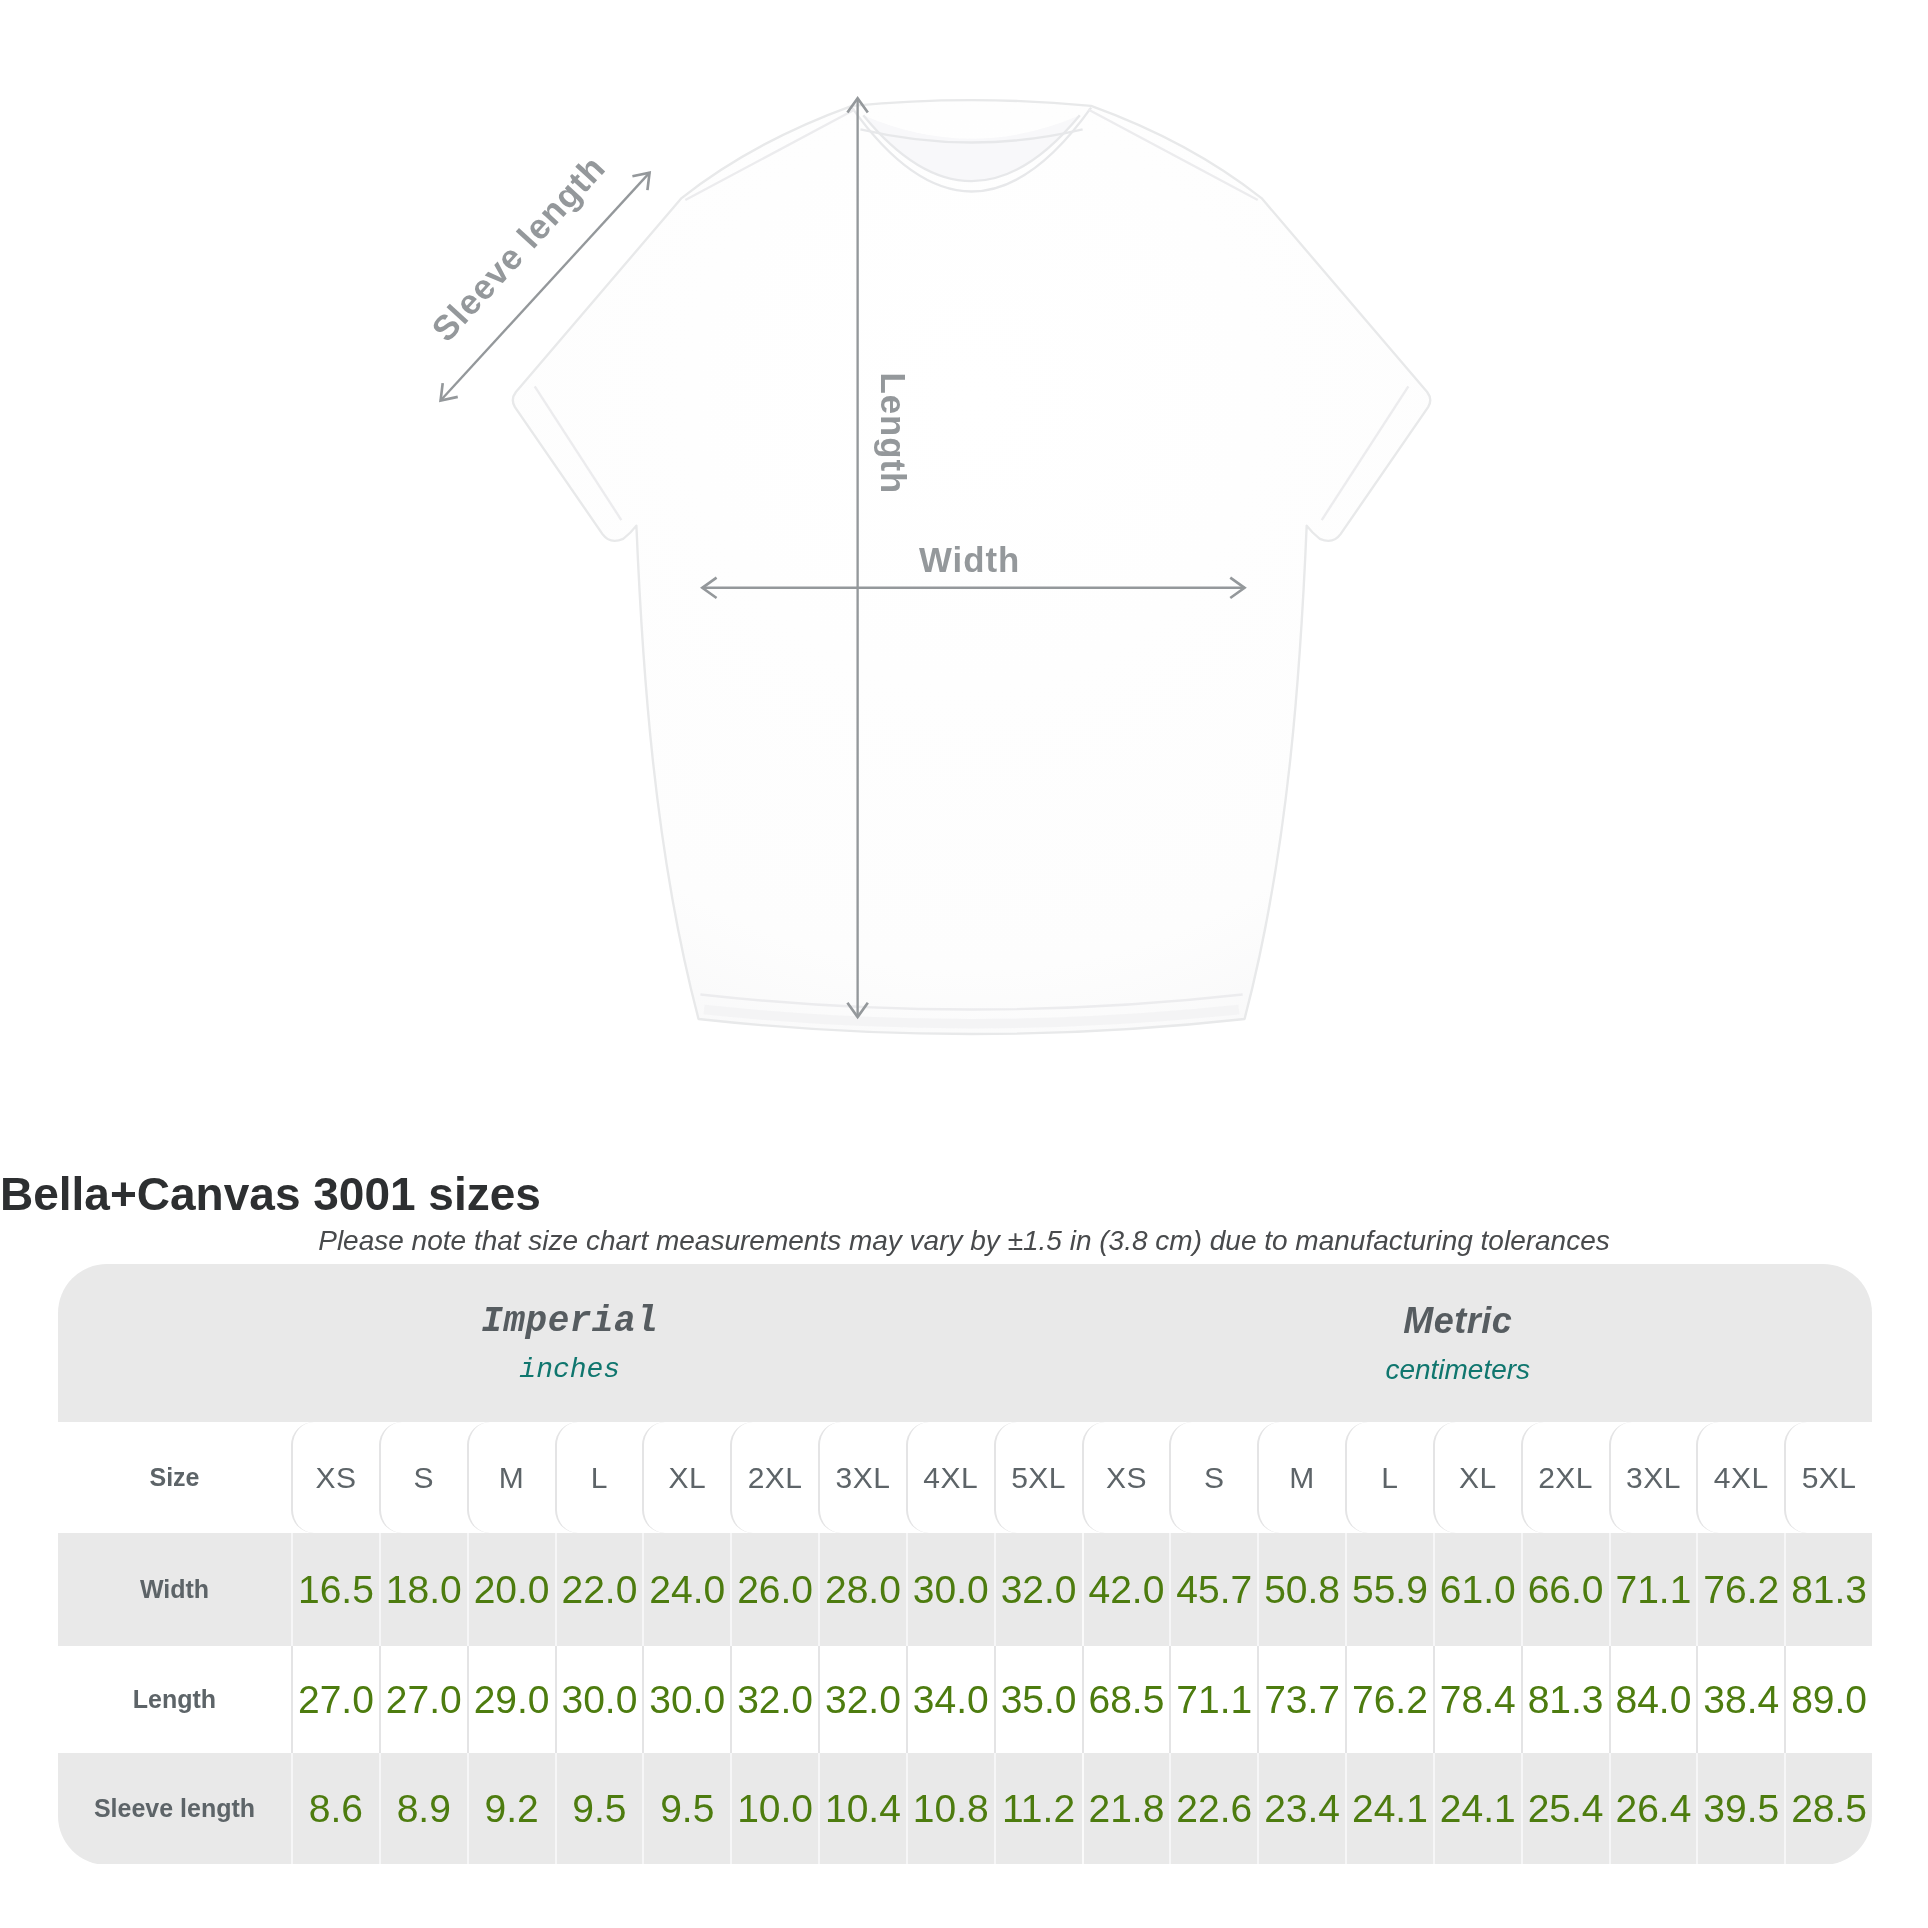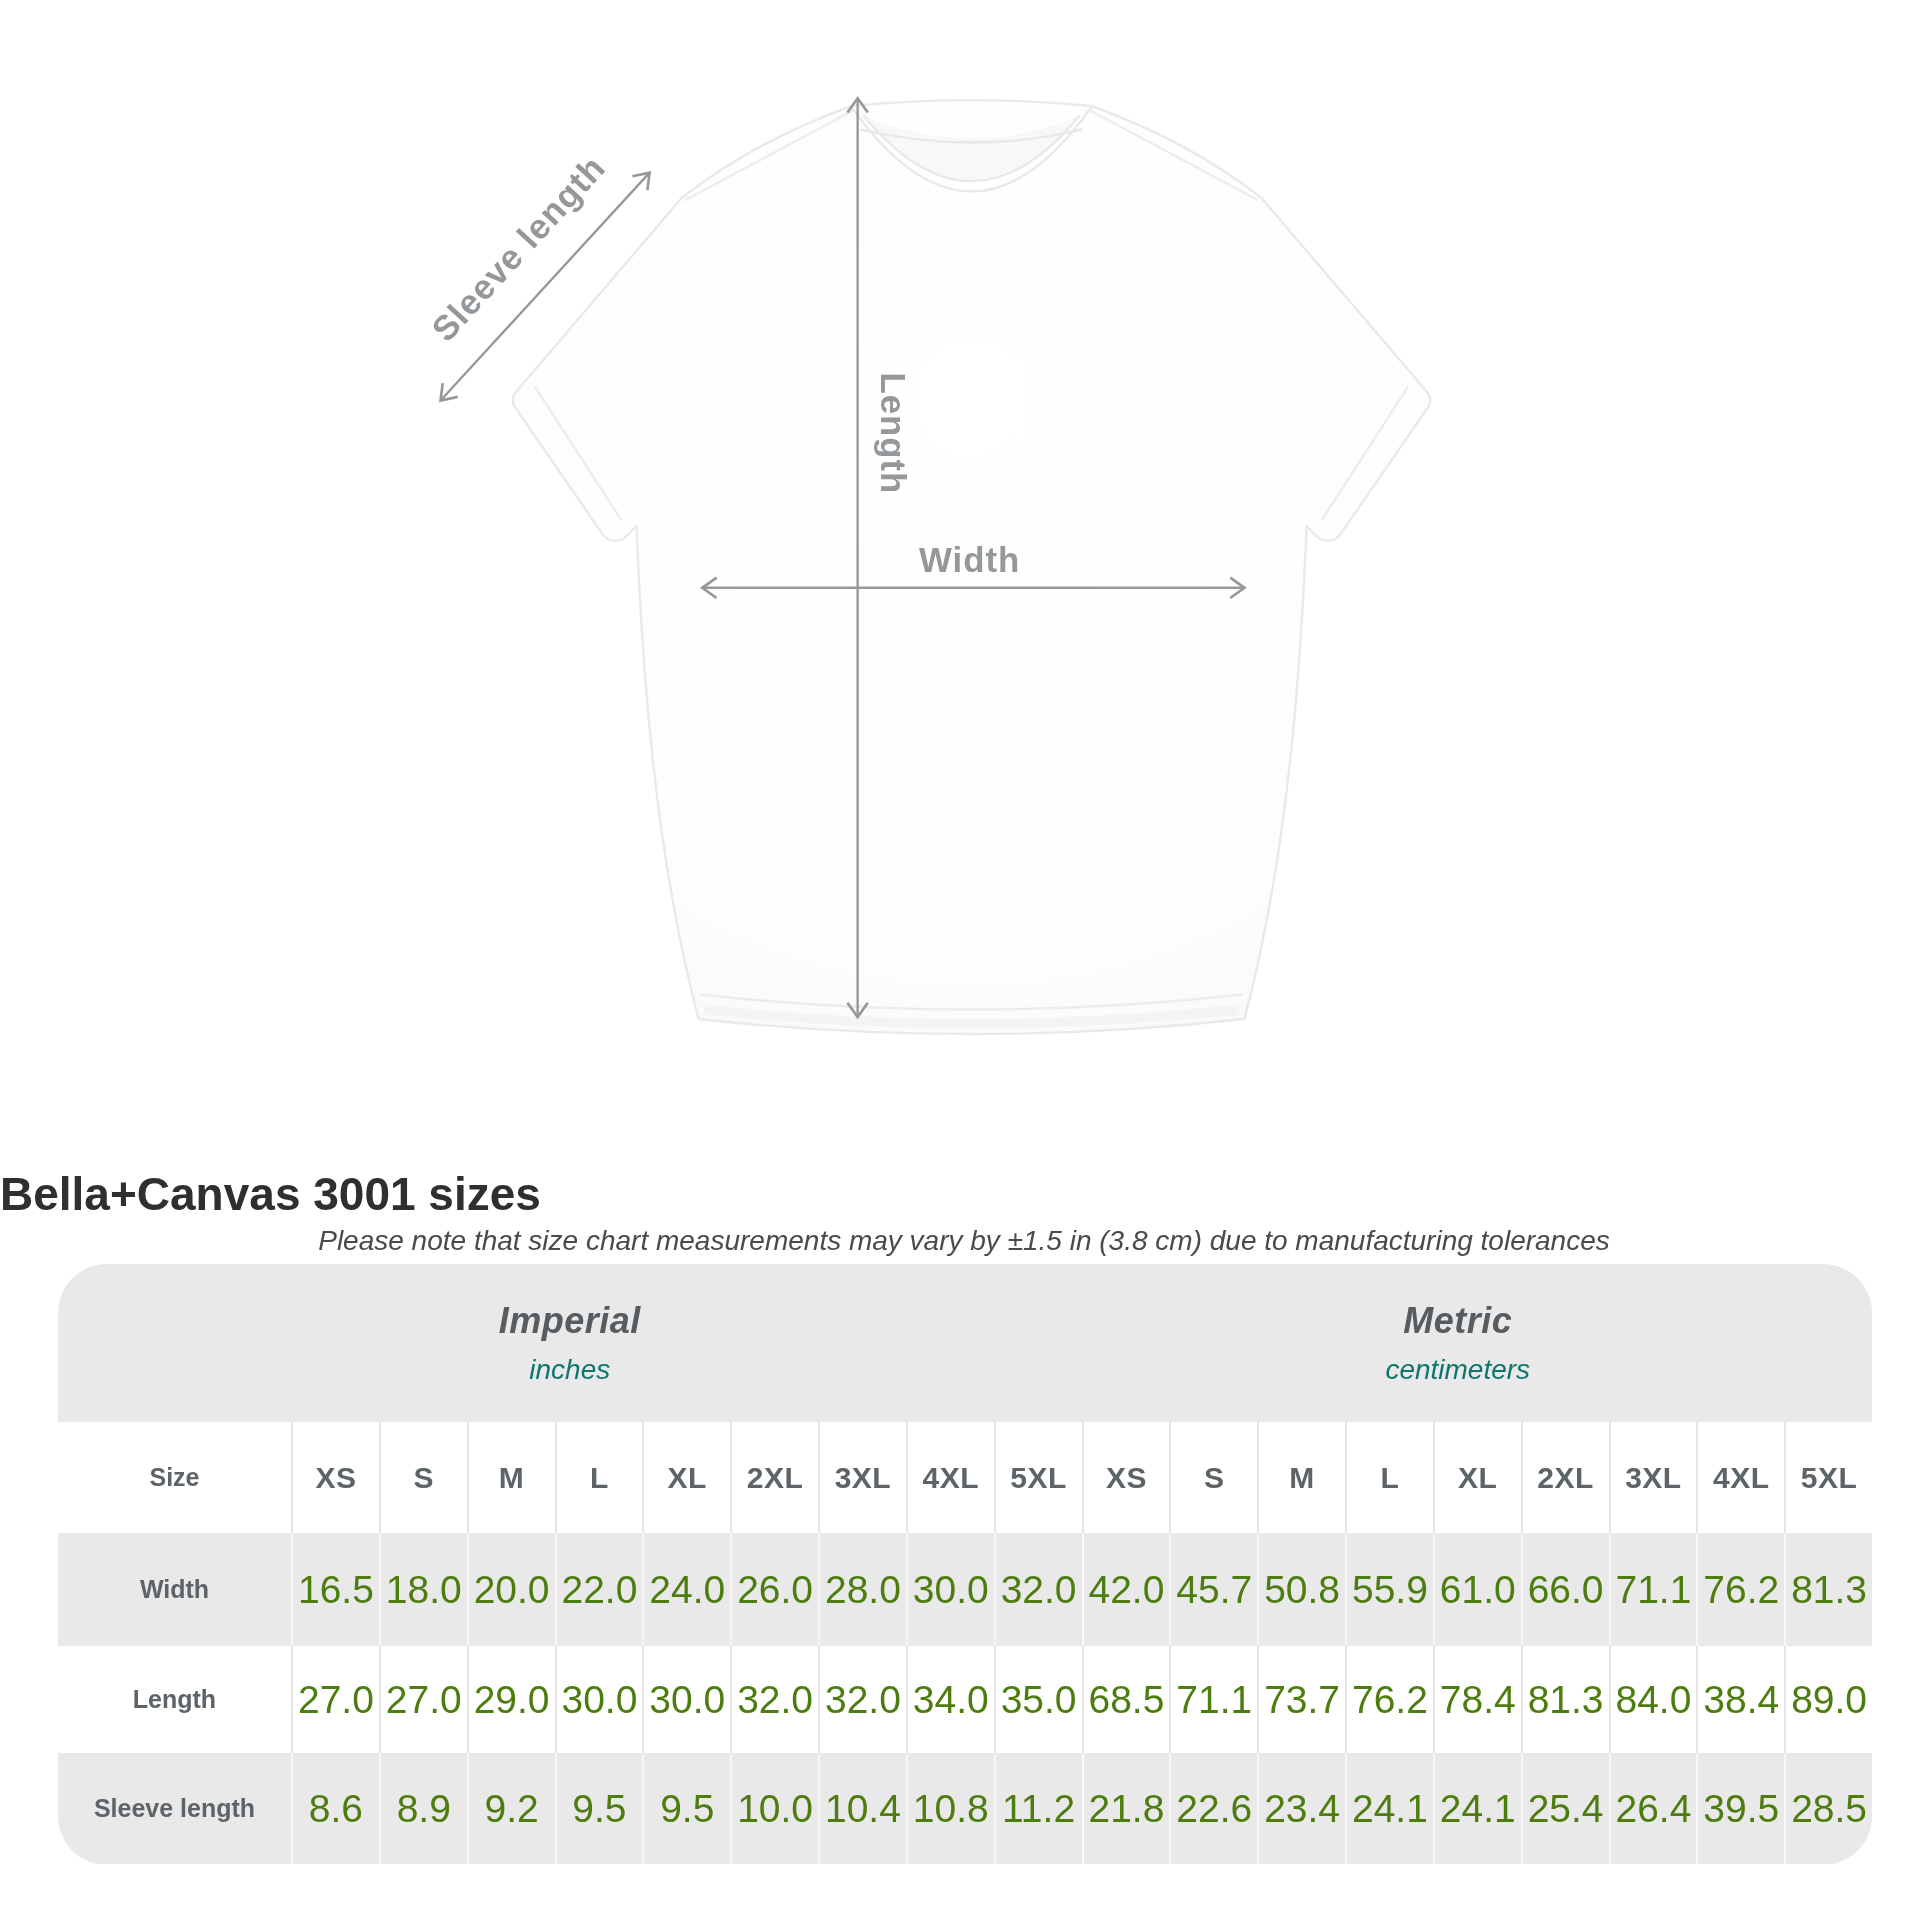--- a/index.html
+++ b/index.html
@@ -32,26 +32,26 @@
     display:grid;
     grid-template-columns:233px repeat(18,1fr);
     grid-template-rows:158px 111px 113px 107px 111px;
     background:#ffffff;border-radius:49px;overflow:hidden;
   }
   .trow{display:contents;}
   .cell{display:flex;align-items:center;justify-content:center;}
   .band-cell{
     background:#e9e9e9;display:flex;flex-direction:column;align-items:center;justify-content:center;gap:11.3px;
   }
-  .band-cell.imperial{grid-column:1/11;}
+  .band-cell.imperial{grid-column:1/11;font-family:Liberation Mono, monospace;}
   .band-cell.metric{grid-column:11/20;padding-right:38px;}
   .band-title{font-style:italic;font-weight:bold;font-size:36px;color:#565c60;letter-spacing:0.5px;}
   .band-unit{font-style:italic;font-size:28px;color:#0f766e;}
   .lab{font-weight:bold;color:#5d6468;font-size:25px;}
-  .hdr{font-weight:bold;color:#5d6468;font-size:30px;letter-spacing:0.5px;}
+  .hdr{font-weight:normal;color:#5d6468;font-size:30px;letter-spacing:0.5px;border-radius:23px;}
   .num{color:#4d7c0f;font-size:39px;}
   .trow.gray > .cell{background:#e9e9e9;}
   .trow.white > .cell{background:#ffffff;}
   .trow.white > .cell + .cell{border-left:2.8px solid #e4e4e5;}
   .trow.gray  > .cell + .cell{border-left:2.8px solid #f6f6f7;}
   .trow > .cell:nth-child(11){border-left-width:5.6px;}
   .trow.gray > .cell:nth-child(11){border-left-color:#fafafa;}
 </style>
 </head>
 <body>

